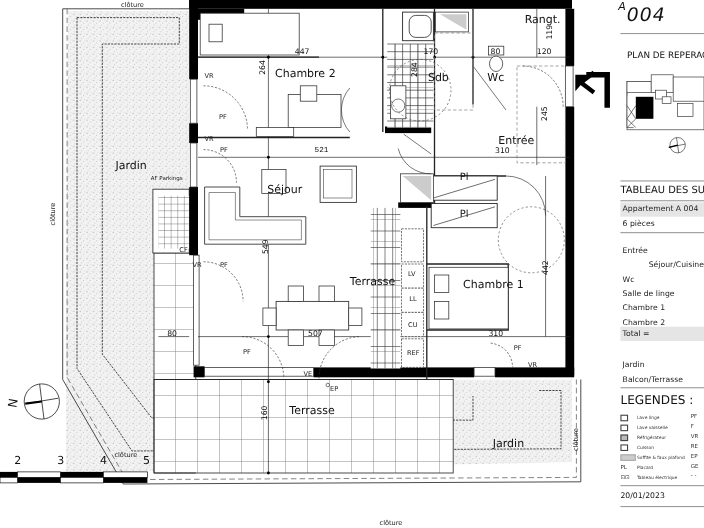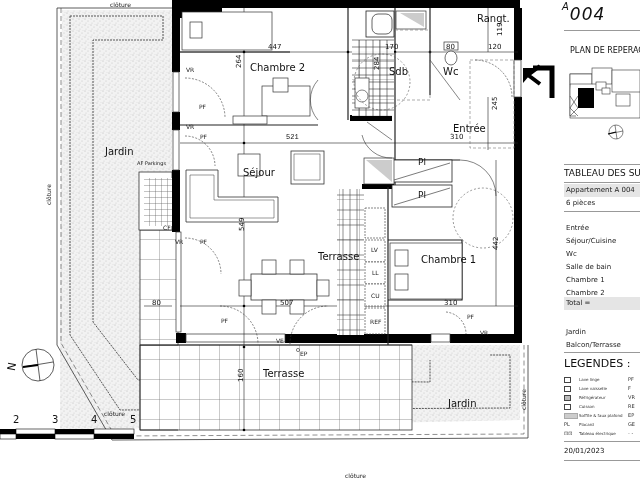--- a/index.html
+++ b/index.html
@@ -345,23 +345,23 @@
 
   <div class="hr" style="top:164px;"></div>
   <div class="p-title" style="left:6px;top:168px;font-size:9px;">TABLEAU DES SURFACES</div>
   <div class="hr" style="top:182px;"></div>
 
   <div class="tbl-row shade" style="top:184px;">Appartement A 004</div>
   <div class="tbl-row" style="top:197px;">6 pièces</div>
   <div class="hr" style="top:211px;"></div>
 
   <div class="tbl-row" style="top:222px;">Entrée</div>
-  <div class="tbl-row" style="top:235px;">Séjour/Cuisine</div>
+  <div class="tbl-row" style="top:235px;text-align:right;">Séjour/Cuisine</div>
   <div class="tbl-row" style="top:248px;">Wc</div>
-  <div class="tbl-row" style="top:261px;">Salle de bain</div>
+  <div class="tbl-row" style="top:261px;">Salle de linge</div>
   <div class="tbl-row" style="top:274px;">Chambre 1</div>
   <div class="tbl-row" style="top:287px;">Chambre 2</div>
   <div class="tbl-row" style="top:300px;">Rangement</div>
   <div class="tbl-row shade" style="top:297px;">Total =</div>
   <div class="tbl-row" style="top:326px;">Jardin</div>
   <div class="tbl-row" style="top:339px;">Balcon/Terrasse</div>
   <div class="hr" style="top:352px;"></div>
 
   <div class="p-title" style="left:6px;top:357px;font-size:11px;">LEGENDES :</div>
 

